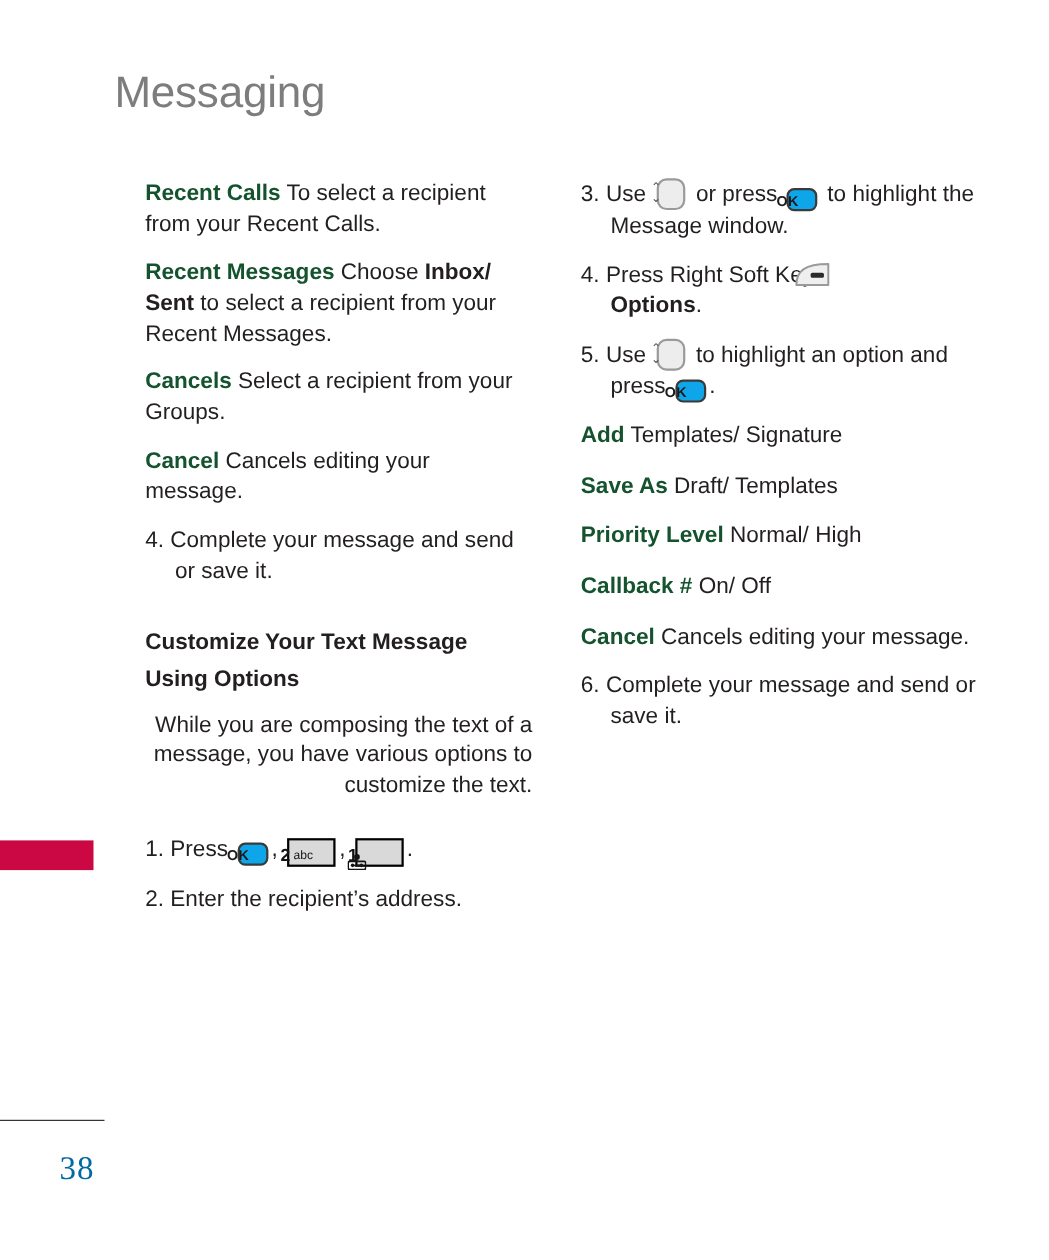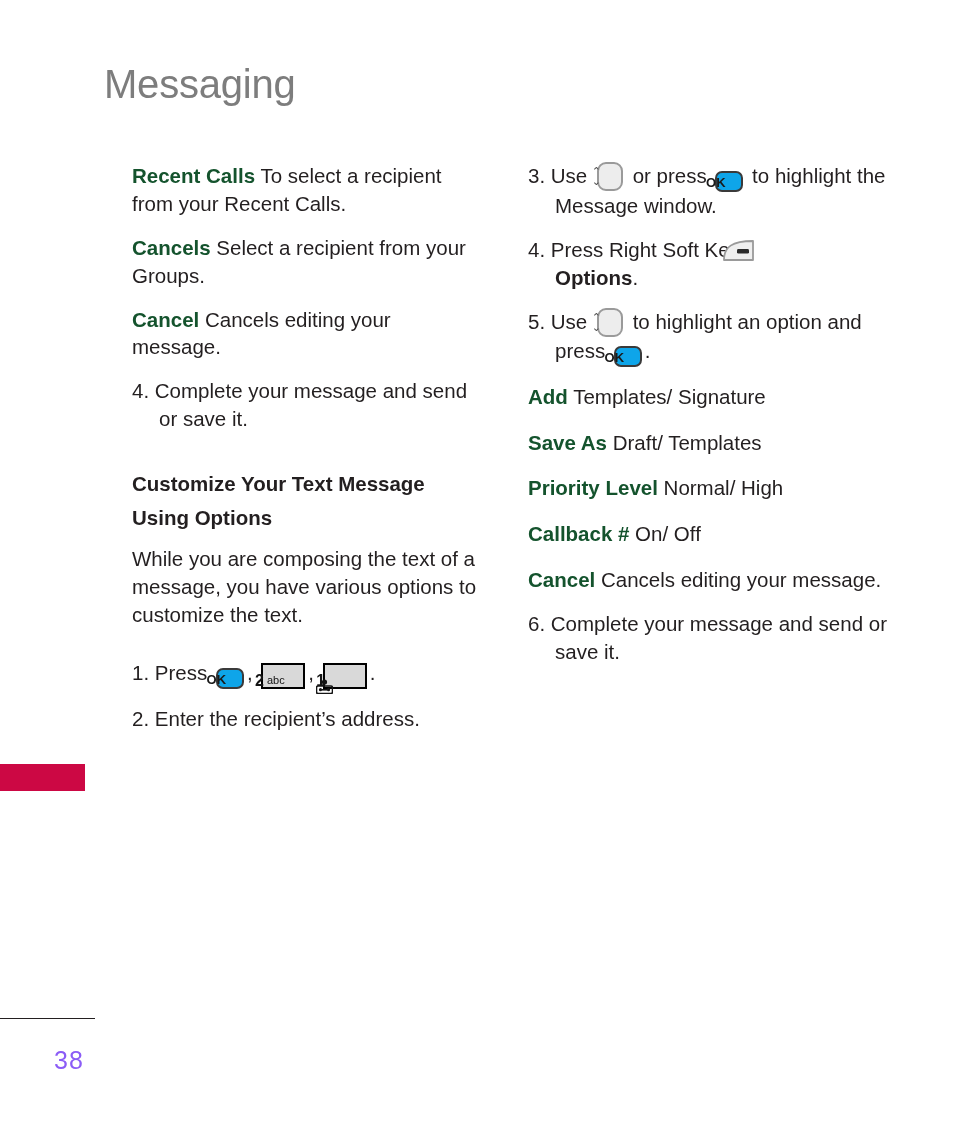--- a/index.html
+++ b/index.html
@@ -42,21 +42,21 @@
   }
   .col-left  { left: 132px; width: 352px; }
   .col-right { left: 528px; width: 360px; }
 
   .para {
     font-size: 20.5px;
     line-height: 1.36;
     margin: 0 0 16px 0;
     color: #231f20;
   }
-  .para.gap-lg { margin-bottom: 30px; }
+  .para.gap-lg { margin-bottom: 30px; text-align: right; }
 
   
   .step {
     font-size: 20.5px;
     line-height: 1.36;
     margin: 0 0 16px 0;
     padding-left: 27px;
     text-indent: -27px;
     color: #231f20;
   }
@@ -179,38 +179,42 @@
     left: 0;
     top: 1018px;
     width: 95px;
     height: 1px;
     background: #231f20;
   }
   .page-number {
     position: absolute;
     left: 54px;
     top: 1046px;
-    font-size: 25px;
-    color: #8b5cf6;
+    font-size: 30px;
+    color: #0369a1;
     letter-spacing: 1px;
+    font-family: Liberation Serif, serif;
   }
 </style>
 </head>
 <body>
 
 <div class="page-title">Messaging</div>
 
 <div class="side-tab-block"></div>
 
 <div class="column col-left">
 
   <p class="para">
     <span class="accent">Recent Calls</span><span> To select a recipient from your Recent Calls.</span>
   </p>
 
+  <p class="para">
+    <span class="accent">Recent Messages</span><span> Choose </span><span class="bold">Inbox/ Sent</span><span> to select a recipient from your Recent Messages.</span>
+  </p>
 
   <p class="para">
     <span class="accent">Cancels</span><span> Select a recipient from your Groups.</span>
   </p>
 
   <p class="para">
     <span class="accent">Cancel</span><span>  Cancels editing your message.</span>
   </p>
 
   <p class="step">

